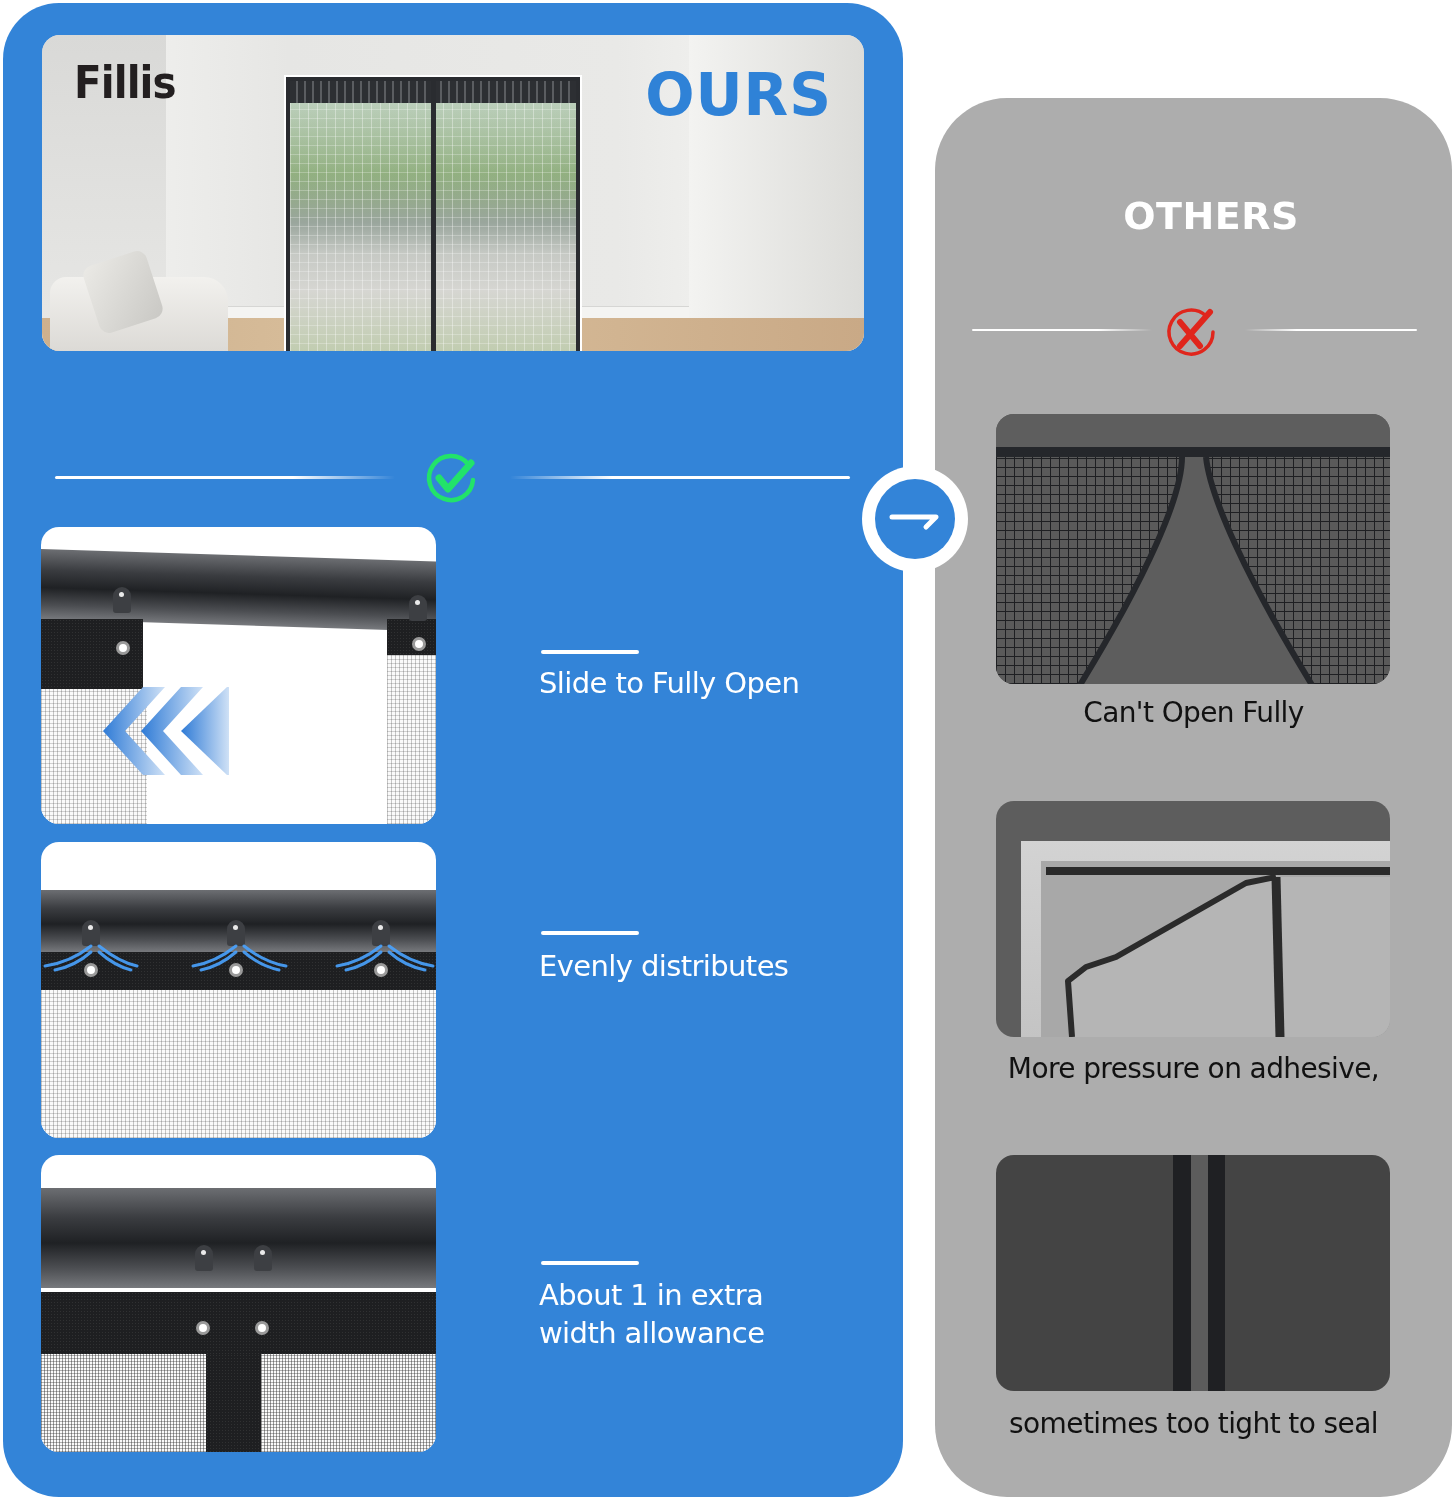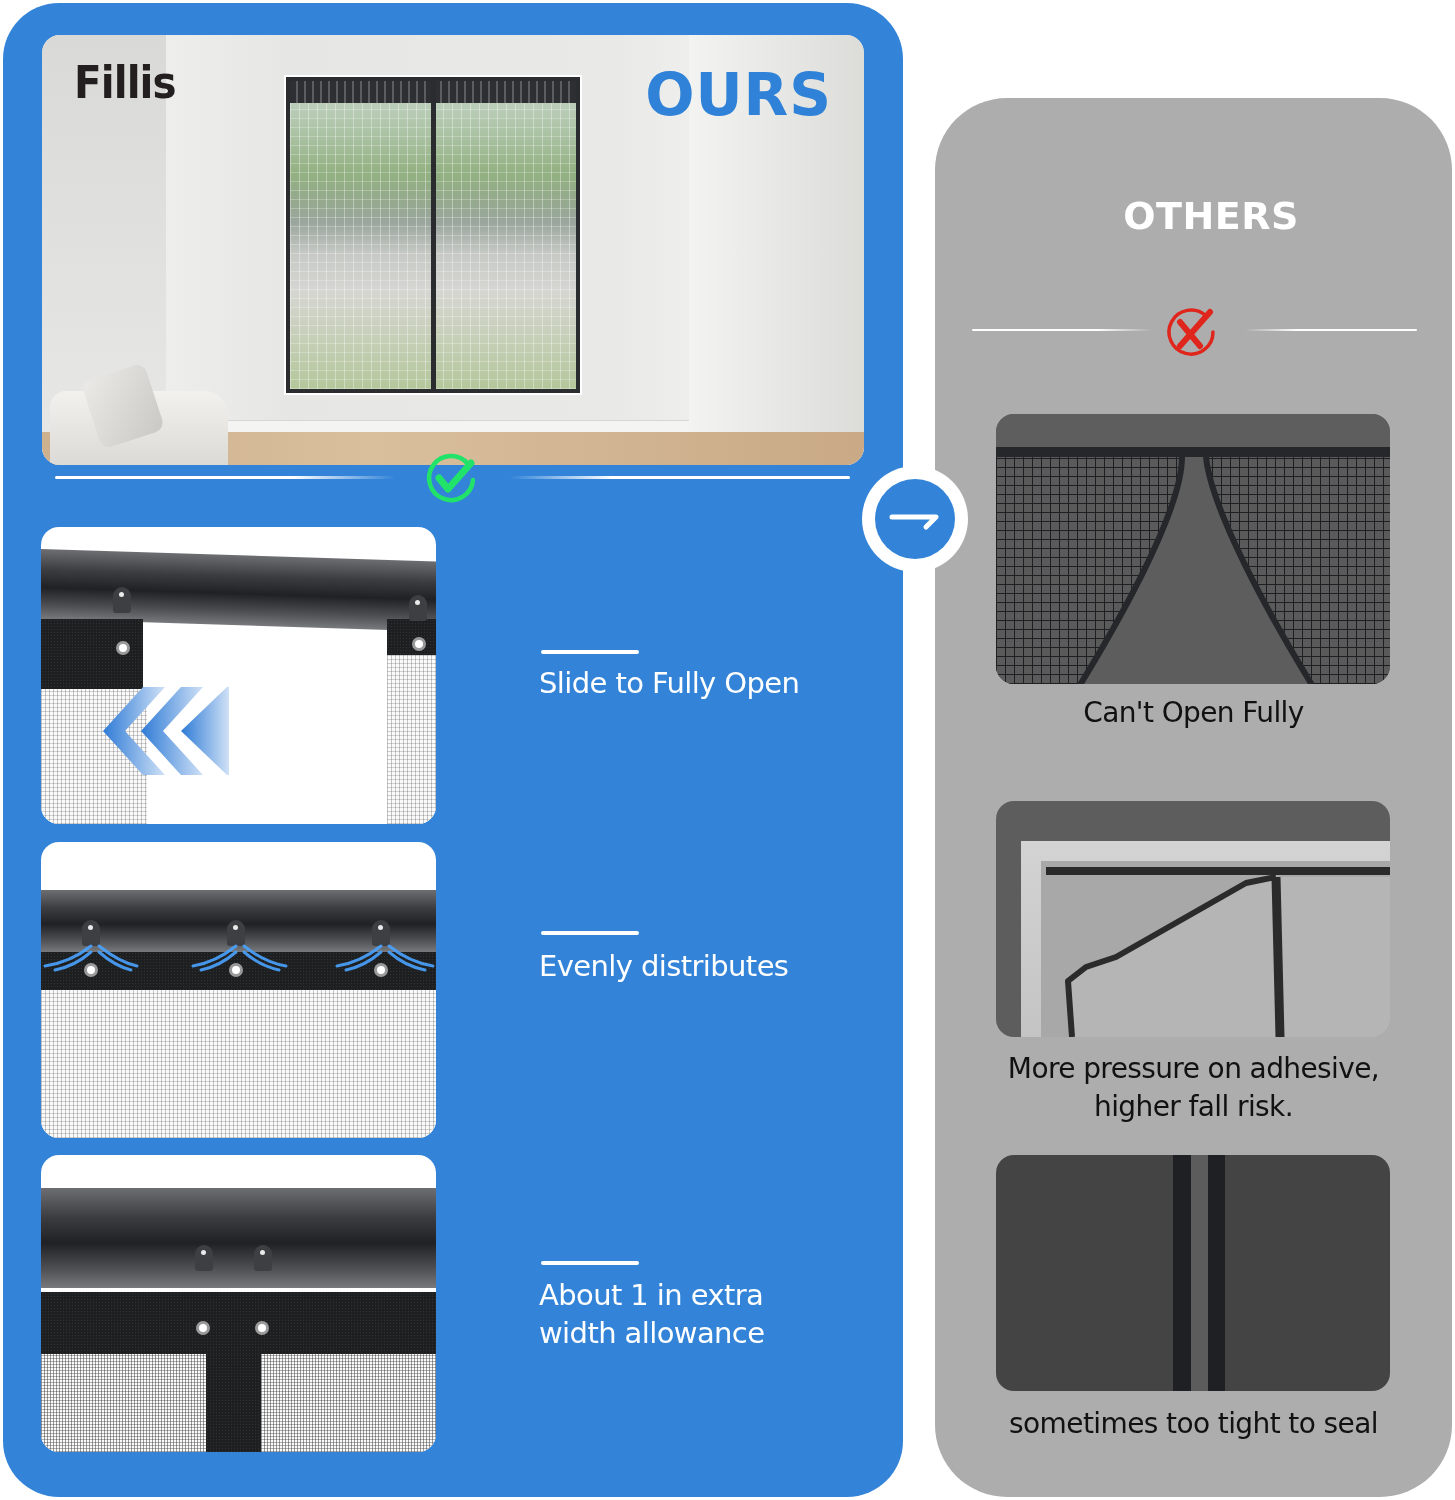--- a/index.html
+++ b/index.html
@@ -11,21 +11,21 @@
     position: absolute; left: 3px; top: 3px; width: 900px; height: 1494px;
     background: #3384d8; border-radius: 56px;
   }
   .panel-others {
     position: absolute; left: 935px; top: 98px; width: 517px; height: 1399px;
     background: #adadad; border-radius: 72px;
   }
 
   
   .hero {
-    position: absolute; left: 42px; top: 35px; width: 822px; height: 430px;
+    position: absolute; left: 42px; top: 35px; width: 822px; height: 316px;
     border-radius: 18px; overflow: hidden;
     background: linear-gradient(90deg, #dcdcda 0%, #eeeeec 14%, #e6e6e4 30%, #e9e9e7 70%, #f2f2f0 86%, #dedddb 100%);
   }
   .hero .wall-left {
     position: absolute; left: 0; top: 0; width: 124px; height: 100%;
     background: linear-gradient(180deg, #d9d9d7, #e8e8e6);
     clip-path: polygon(0 0, 100% 0, 100% 100%, 0 100%);
   }
   .hero .wall-right {
     position: absolute; right: 0; top: 0; width: 175px; height: 100%;
@@ -320,21 +320,20 @@
   <div style="position:absolute;left:45px;top:60px;right:0;bottom:0;background:#a8a8a8;"></div>
   <div style="position:absolute;left:50px;top:66px;right:0;height:8px;background:#2a2a2a;"></div>
   <svg width="394" height="236" viewBox="0 0 394 236" style="position:absolute;left:0;top:0;">
     <path d="M72 180 L 90 166 L 120 156 L 250 82 L 280 76 L 394 76 L 394 236 L 76 236 Z" fill="#b5b5b5"></path>
     <path d="M76 236 L 72 180 L 90 166 L 120 156 L 250 82 L 280 76" fill="none" stroke="#2b2b2b" stroke-width="6" stroke-linejoin="round"></path>
     <path d="M280 76 L 284 236" fill="none" stroke="#2b2b2b" stroke-width="9"></path>
   </svg>
 </div>
 <div class="caption" style="top:1050px;">
   <div>More pressure on adhesive,</div>
-  <div>higher fall risk.</div>
 </div>
 
 <div class="rthumb rthumb-3">
   <div style="position:absolute;left:177px;top:0;width:18px;height:100%;background:#1f2023;"></div>
   <div style="position:absolute;left:195px;top:0;width:17px;height:100%;background:#5c5c5c;"></div>
   <div style="position:absolute;left:212px;top:0;width:17px;height:100%;background:#1f2023;"></div>
 </div>
 <div class="caption" style="top:1405px;">sometimes too tight to seal</div>
 
 </body></html>

